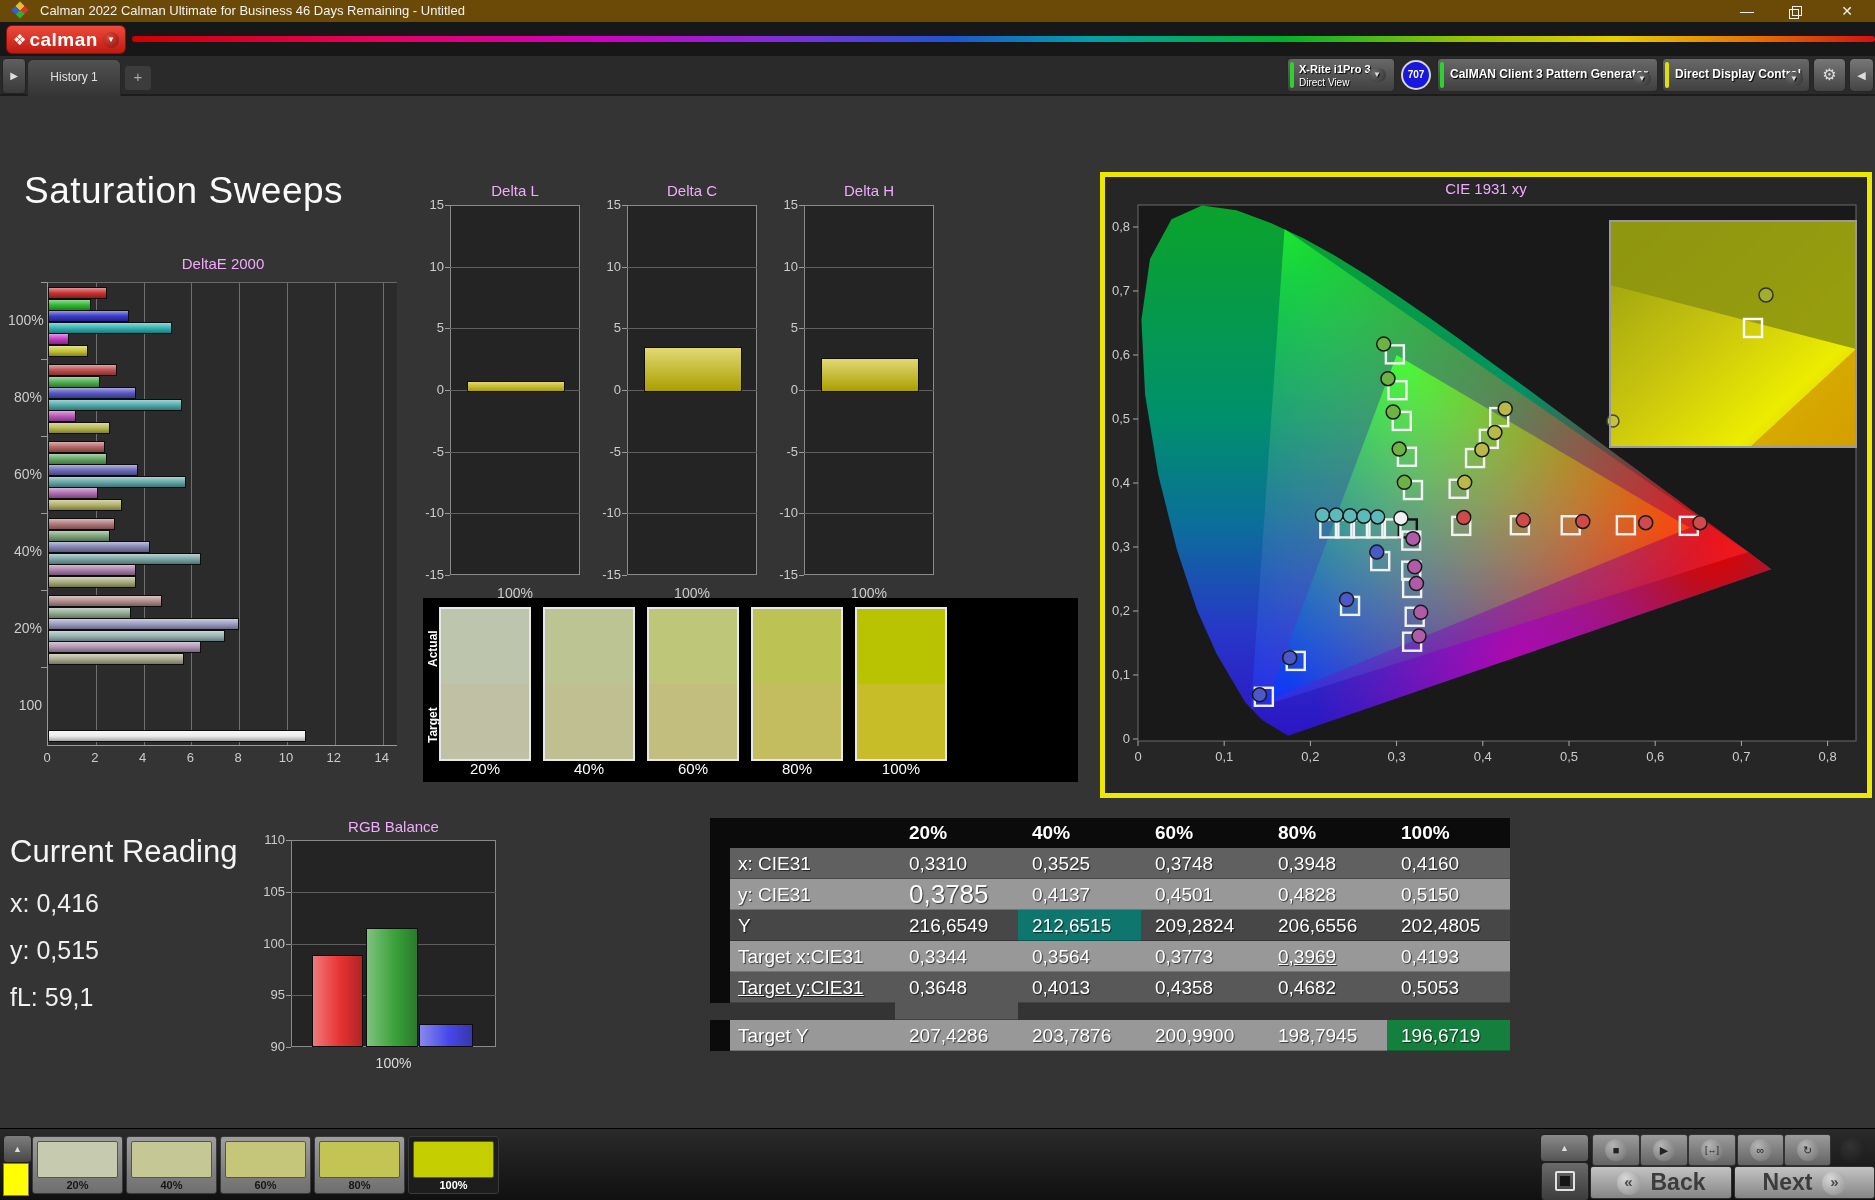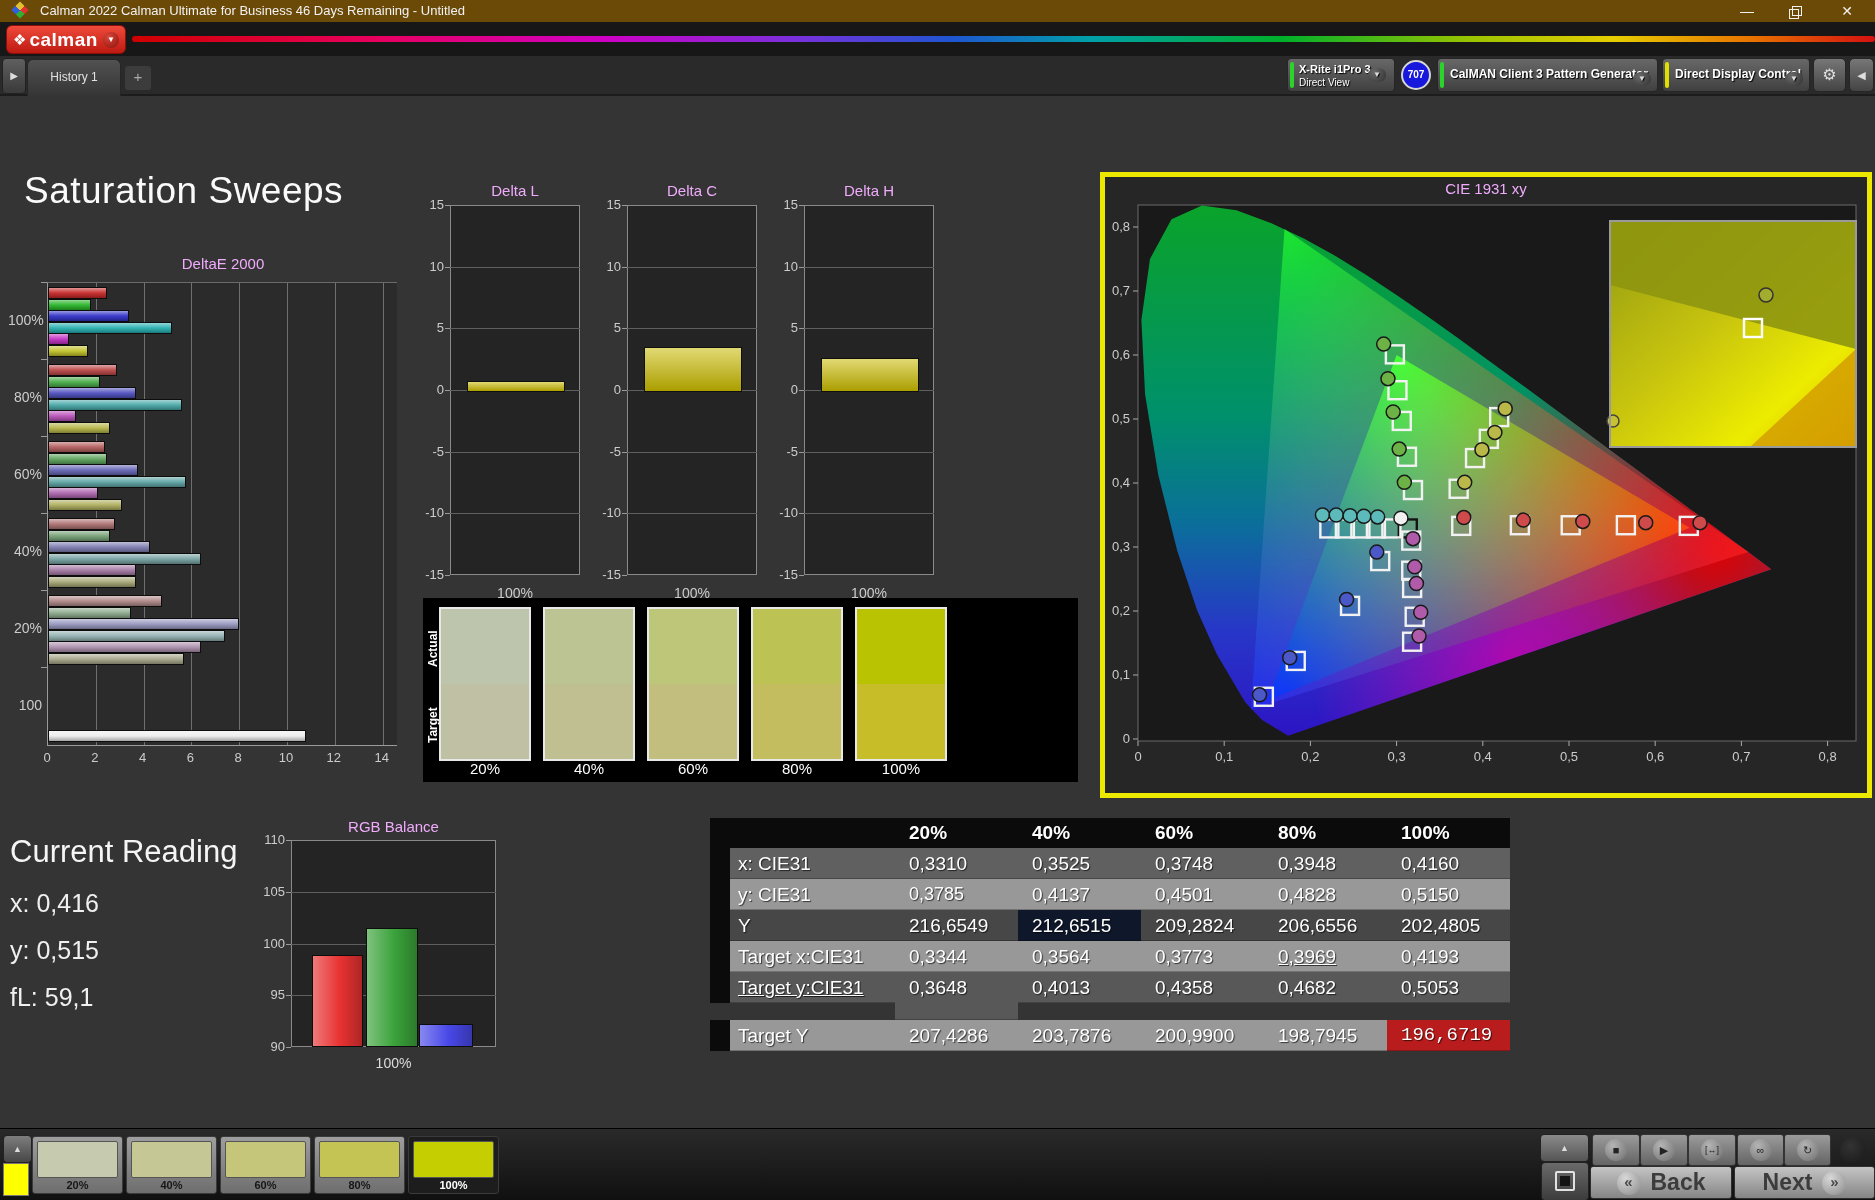--- a/index.html
+++ b/index.html
@@ -550,31 +550,31 @@
         <div class="tcell" style="width: 165px; height: 31px; line-height: 31px; background: rgb(96, 96, 96); font-size: 19px; padding-left: 8px; border-bottom: 1px solid rgba(0, 0, 0, 0.25); box-sizing: border-box;">x: CIE31</div>
         <div class="tcell" style="width: 123px; height: 31px; line-height: 31px; background: rgb(96, 96, 96); font-size: 19px; padding-left: 14px; border-bottom: 1px solid rgba(0, 0, 0, 0.25); box-sizing: border-box;">0,3310</div>
         <div class="tcell" style="width: 123px; height: 31px; line-height: 31px; background: rgb(96, 96, 96); font-size: 19px; padding-left: 14px; border-bottom: 1px solid rgba(0, 0, 0, 0.25); box-sizing: border-box;">0,3525</div>
         <div class="tcell" style="width: 123px; height: 31px; line-height: 31px; background: rgb(96, 96, 96); font-size: 19px; padding-left: 14px; border-bottom: 1px solid rgba(0, 0, 0, 0.25); box-sizing: border-box;">0,3748</div>
         <div class="tcell" style="width: 123px; height: 31px; line-height: 31px; background: rgb(96, 96, 96); font-size: 19px; padding-left: 14px; border-bottom: 1px solid rgba(0, 0, 0, 0.25); box-sizing: border-box;">0,3948</div>
         <div class="tcell" style="width: 123px; height: 31px; line-height: 31px; background: rgb(96, 96, 96); font-size: 19px; padding-left: 14px; border-bottom: 1px solid rgba(0, 0, 0, 0.25); box-sizing: border-box;">0,4160</div>
       </div>
       <div class="trow">
         <div class="tcell" style="width: 20px; height: 31px; background: rgb(11, 11, 11);"></div>
         <div class="tcell" style="width: 165px; height: 31px; line-height: 31px; background: rgb(152, 152, 152); font-size: 19px; padding-left: 8px; border-bottom: 1px solid rgba(0, 0, 0, 0.25); box-sizing: border-box;">y: CIE31</div>
-        <div class="tcell" style="width: 123px; height: 31px; line-height: 31px; background: rgb(152, 152, 152); font-size: 18px; padding-left: 14px; border-bottom: 1px solid rgba(0, 0, 0, 0.25); box-sizing: border-box;">0,3785</div>
+        <div class="tcell" style="width: 123px; height: 31px; line-height: 31px; background: rgb(152, 152, 152); font-size: 26px; padding-left: 14px; border-bottom: 1px solid rgba(0, 0, 0, 0.25); box-sizing: border-box;">0,3785</div>
         <div class="tcell" style="width: 123px; height: 31px; line-height: 31px; background: rgb(152, 152, 152); font-size: 19px; padding-left: 14px; border-bottom: 1px solid rgba(0, 0, 0, 0.25); box-sizing: border-box;">0,4137</div>
         <div class="tcell" style="width: 123px; height: 31px; line-height: 31px; background: rgb(152, 152, 152); font-size: 19px; padding-left: 14px; border-bottom: 1px solid rgba(0, 0, 0, 0.25); box-sizing: border-box;">0,4501</div>
         <div class="tcell" style="width: 123px; height: 31px; line-height: 31px; background: rgb(152, 152, 152); font-size: 19px; padding-left: 14px; border-bottom: 1px solid rgba(0, 0, 0, 0.25); box-sizing: border-box;">0,4828</div>
         <div class="tcell" style="width: 123px; height: 31px; line-height: 31px; background: rgb(152, 152, 152); font-size: 19px; padding-left: 14px; border-bottom: 1px solid rgba(0, 0, 0, 0.25); box-sizing: border-box;">0,5150</div>
       </div>
       <div class="trow">
         <div class="tcell" style="width: 20px; height: 31px; background: rgb(11, 11, 11);"></div>
         <div class="tcell" style="width: 165px; height: 31px; line-height: 31px; background: rgb(71, 71, 71); font-size: 19px; padding-left: 8px; border-bottom: 1px solid rgba(0, 0, 0, 0.25); box-sizing: border-box;">Y</div>
         <div class="tcell" style="width: 123px; height: 31px; line-height: 31px; background: rgb(71, 71, 71); font-size: 19px; padding-left: 14px; border-bottom: 1px solid rgba(0, 0, 0, 0.25); box-sizing: border-box;">216,6549</div>
-        <div class="tcell" style="width: 123px; height: 31px; line-height: 31px; background: #0f172a; font-size: 19px; padding-left: 14px; border-bottom: 1px solid rgba(0, 0, 0, 0.25); box-sizing: border-box;">212,6515</div>
+        <div class="tcell" style="width: 123px; height: 31px; line-height: 31px; background: #0f766e; font-size: 19px; padding-left: 14px; border-bottom: 1px solid rgba(0, 0, 0, 0.25); box-sizing: border-box;">212,6515</div>
         <div class="tcell" style="width: 123px; height: 31px; line-height: 31px; background: rgb(71, 71, 71); font-size: 19px; padding-left: 14px; border-bottom: 1px solid rgba(0, 0, 0, 0.25); box-sizing: border-box;">209,2824</div>
         <div class="tcell" style="width: 123px; height: 31px; line-height: 31px; background: rgb(71, 71, 71); font-size: 19px; padding-left: 14px; border-bottom: 1px solid rgba(0, 0, 0, 0.25); box-sizing: border-box;">206,6556</div>
         <div class="tcell" style="width: 123px; height: 31px; line-height: 31px; background: rgb(71, 71, 71); font-size: 19px; padding-left: 14px; border-bottom: 1px solid rgba(0, 0, 0, 0.25); box-sizing: border-box;">202,4805</div>
       </div>
       <div class="trow">
         <div class="tcell" style="width: 20px; height: 31px; background: rgb(11, 11, 11);"></div>
         <div class="tcell" style="width: 165px; height: 31px; line-height: 31px; background: rgb(152, 152, 152); font-size: 19px; padding-left: 8px; border-bottom: 1px solid rgba(0, 0, 0, 0.25); box-sizing: border-box;">Target x:CIE31</div>
         <div class="tcell" style="width: 123px; height: 31px; line-height: 31px; background: rgb(152, 152, 152); font-size: 19px; padding-left: 14px; border-bottom: 1px solid rgba(0, 0, 0, 0.25); box-sizing: border-box;">0,3344</div>
         <div class="tcell" style="width: 123px; height: 31px; line-height: 31px; background: rgb(152, 152, 152); font-size: 19px; padding-left: 14px; border-bottom: 1px solid rgba(0, 0, 0, 0.25); box-sizing: border-box;">0,3564</div>
         <div class="tcell" style="width: 123px; height: 31px; line-height: 31px; background: rgb(152, 152, 152); font-size: 19px; padding-left: 14px; border-bottom: 1px solid rgba(0, 0, 0, 0.25); box-sizing: border-box;">0,3773</div>
@@ -590,21 +590,21 @@
         <div class="tcell" style="width: 123px; height: 31px; line-height: 31px; background: rgb(88, 88, 88); font-size: 19px; padding-left: 14px; border-bottom: 1px solid rgba(0, 0, 0, 0.25); box-sizing: border-box;">0,4682</div>
         <div class="tcell" style="width: 123px; height: 31px; line-height: 31px; background: rgb(88, 88, 88); font-size: 19px; padding-left: 14px; border-bottom: 1px solid rgba(0, 0, 0, 0.25); box-sizing: border-box;">0,5053</div>
       </div>
       <div class="trow">
         <div class="tcell" style="width: 20px; height: 31px; background: rgb(11, 11, 11);"></div>
         <div class="tcell" style="width: 165px; height: 31px; line-height: 31px; background: rgb(152, 152, 152); font-size: 19px; padding-left: 8px; border-bottom: 1px solid rgba(0, 0, 0, 0.25); box-sizing: border-box;">Target Y</div>
         <div class="tcell" style="width: 123px; height: 31px; line-height: 31px; background: rgb(152, 152, 152); font-size: 19px; padding-left: 14px; border-bottom: 1px solid rgba(0, 0, 0, 0.25); box-sizing: border-box;">207,4286</div>
         <div class="tcell" style="width: 123px; height: 31px; line-height: 31px; background: rgb(152, 152, 152); font-size: 19px; padding-left: 14px; border-bottom: 1px solid rgba(0, 0, 0, 0.25); box-sizing: border-box;">203,7876</div>
         <div class="tcell" style="width: 123px; height: 31px; line-height: 31px; background: rgb(152, 152, 152); font-size: 19px; padding-left: 14px; border-bottom: 1px solid rgba(0, 0, 0, 0.25); box-sizing: border-box;">200,9900</div>
         <div class="tcell" style="width: 123px; height: 31px; line-height: 31px; background: rgb(152, 152, 152); font-size: 19px; padding-left: 14px; border-bottom: 1px solid rgba(0, 0, 0, 0.25); box-sizing: border-box;">198,7945</div>
-        <div class="tcell" style="width: 123px; height: 31px; line-height: 31px; background: #b91c1c; font-size: 19px; padding-left: 14px; border-bottom: 1px solid rgba(0, 0, 0, 0.25); box-sizing: border-box; font-family: Liberation Mono, monospace;">196,6719</div>
+        <div class="tcell" style="width: 123px; height: 31px; line-height: 31px; background: #15803d; font-size: 19px; padding-left: 14px; border-bottom: 1px solid rgba(0, 0, 0, 0.25); box-sizing: border-box;">196,6719</div>
       </div>
     </div>
 
   <div id="bottombar" class="abs">
     <div id="bb-up">▲</div>
     <div id="bb-yellow"></div>
     <div id="bb-cards"></div>
 
     <div id="tr-up">▲</div>
     <div id="tr-square">

